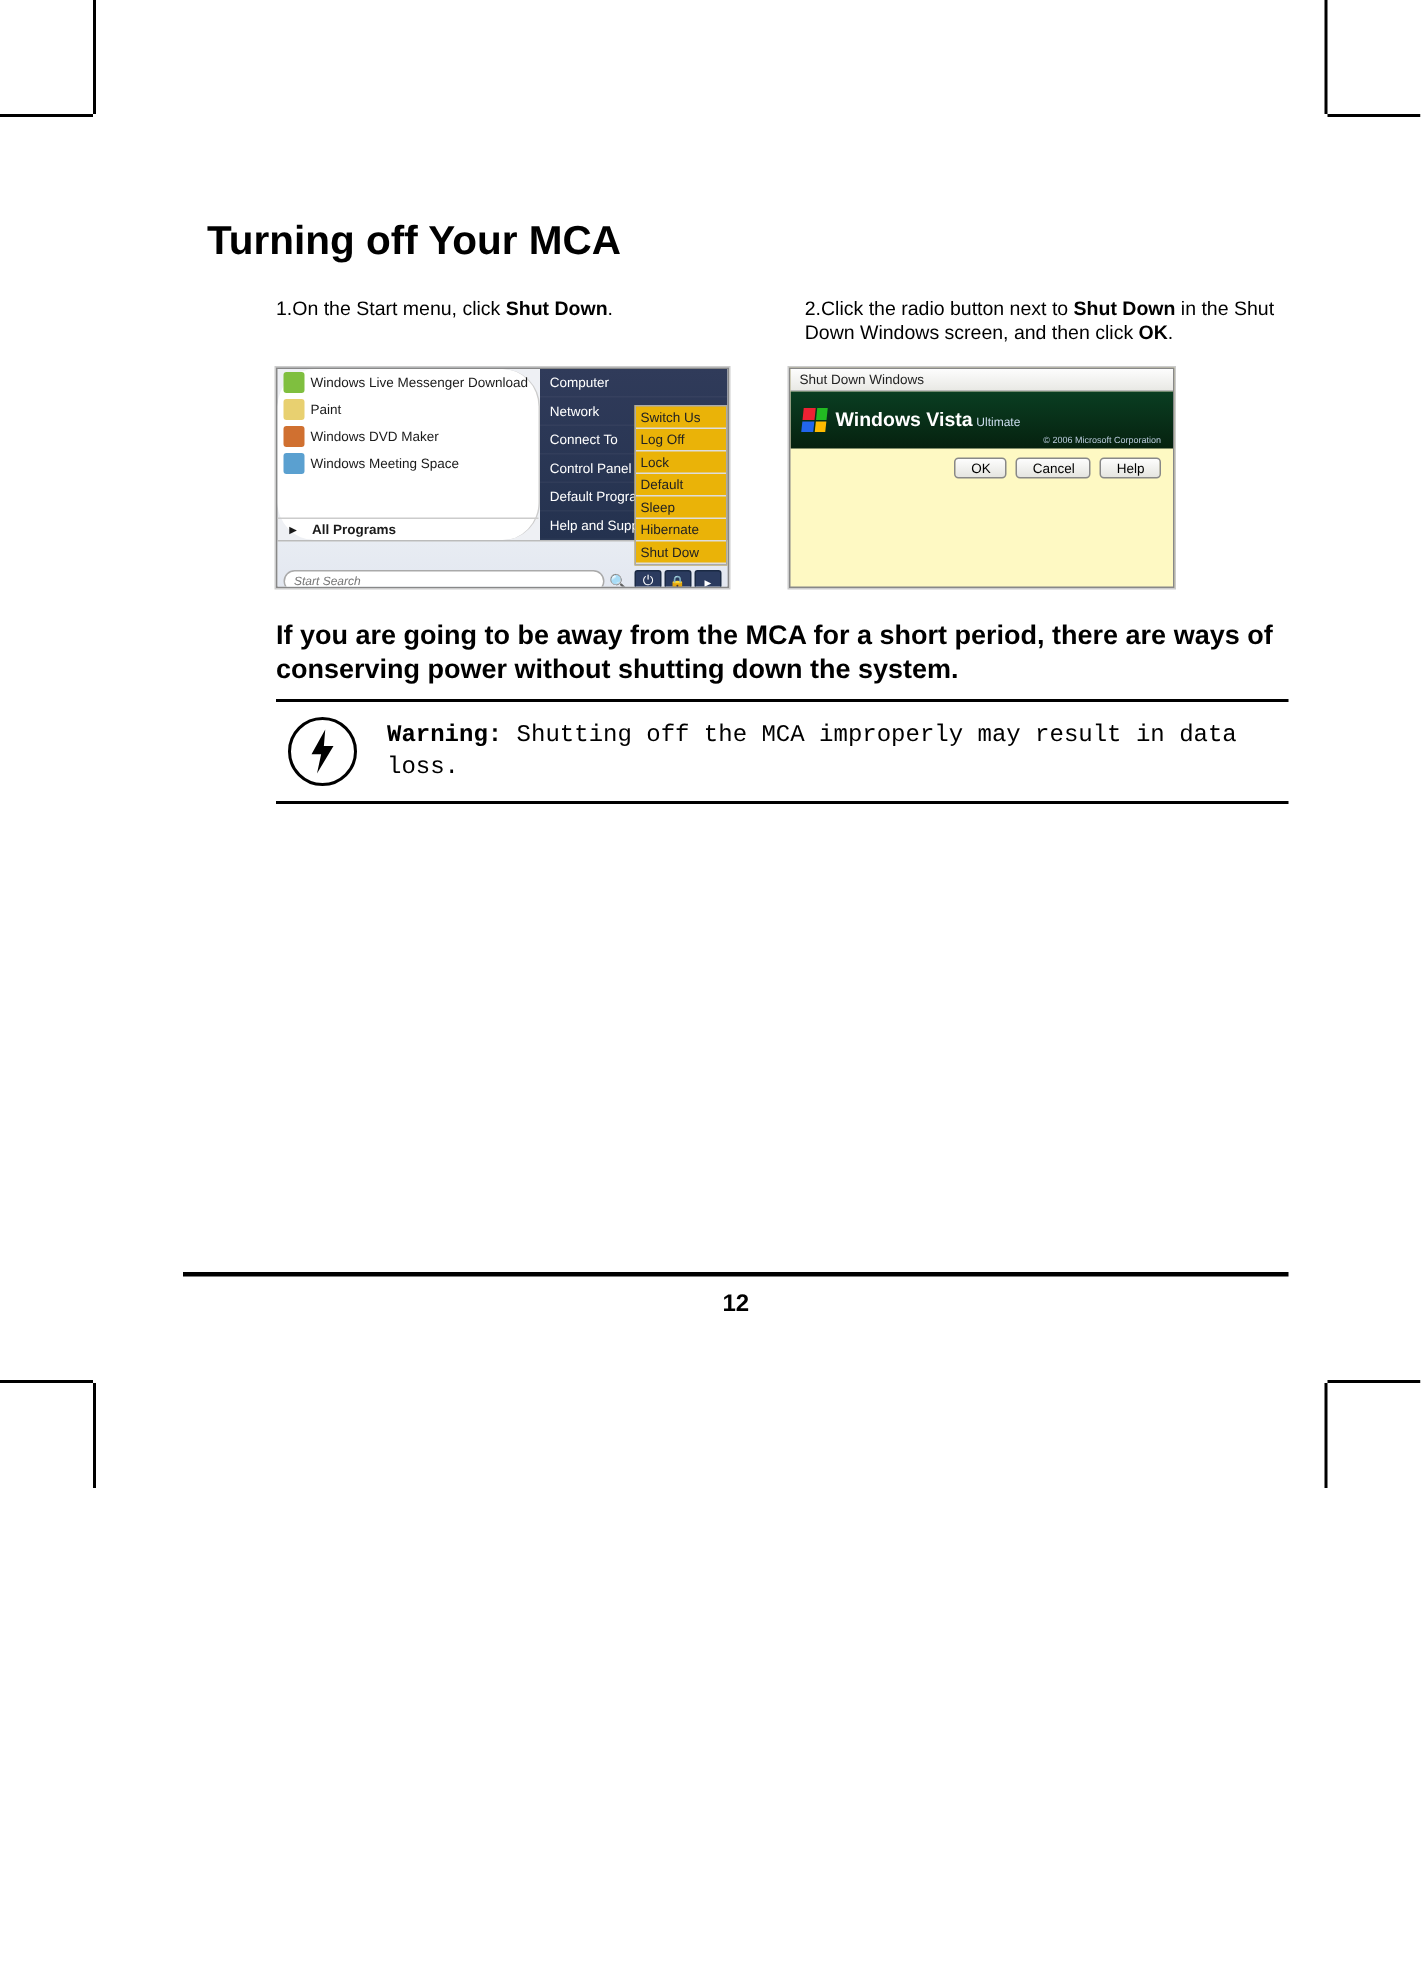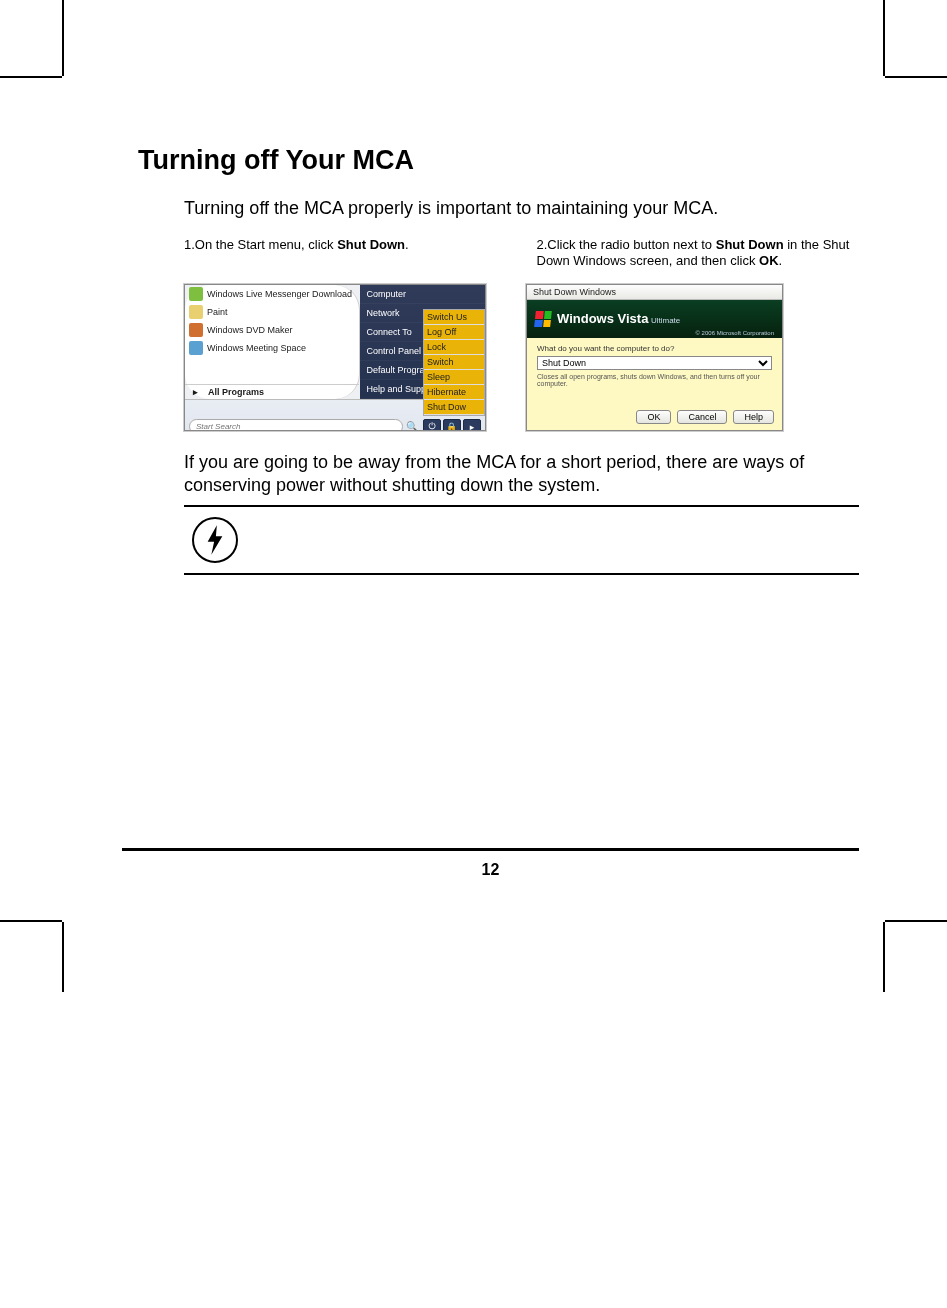--- a/index.html
+++ b/index.html
@@ -65,21 +65,21 @@
   .flag span:nth-child(1){background:#e23;} .flag span:nth-child(2){background:#2b2;}
   .flag span:nth-child(3){background:#26e;} .flag span:nth-child(4){background:#fb0;}
   .sd-brand b{font-size:13px;}
   .sd-brand small{font-size:8px;color:#cde;}
   .sd-copy{text-align:right;font-size:6px;color:#bcd;flex:1;align-self:flex-end;padding-bottom:2px;}
   .sd-body{flex:1;padding:6px 10px;font-size:8px;color:#333;}
   .sd-body select{width:100%;font-size:9px;margin:3px 0;border:1px solid #888;background:#fff;}
   .sd-btns{display:flex;justify-content:flex-end;gap:6px;padding:6px 8px;}
   .sd-btns button{font-size:9px;padding:1px 10px;border:1px solid #888;background:linear-gradient(#fdfdfd,#e5e5e0);border-radius:3px;}
 
-  .after{font-size:18px;padding-left:46px;line-height:1.3;margin:10px 0 8px 0;}
+  .after{font-size:18px;padding-left:46px;line-height:1.3;margin:10px 0 8px 0;font-weight:bold;}
 
   .warnbox{margin-left:46px;border-top:2px solid #000;border-bottom:2px solid #000;padding:10px 8px;display:flex;gap:20px;align-items:center;}
   .bolt{width:42px;height:42px;border:2.5px solid #000;border-radius:50%;display:flex;align-items:center;justify-content:center;flex:0 0 auto;}
   .bolt svg{width:22px;height:30px;}
   .warntxt{font-family:"Courier New",monospace;font-size:16px;line-height:1.35;}
   .warntxt b{font-family:"Courier New",monospace;}
 
   .footer{
     position:absolute;
     left:122px;right:88px;bottom:113px;
@@ -99,21 +99,20 @@
   <div class="crop top-v"></div>
   <div class="crop top-h2"></div>
   <div class="crop top-v2"></div>
   <div class="crop bot-h"></div>
   <div class="crop bot-v"></div>
   <div class="crop bot-h2"></div>
   <div class="crop bot-v2"></div>
 
   <div class="content">
     <h1>Turning off Your MCA</h1>
-    <p class="intro">Turning off the MCA properly is important to maintaining your MCA.</p>
 
     <div class="steps">
       <div class="step">
         <span class="step-num">1.</span><span>On the Start menu, click </span><span class="b">Shut Down</span><span>.</span>
       </div>
       <div class="step">
         <span class="step-num">2.</span><span>Click the radio button next to </span><span class="b">Shut Down</span><span> in the Shut Down Windows screen, and then click </span><span class="b">OK</span><span>.</span>
       </div>
     </div>
 
@@ -146,21 +145,21 @@
             <a>Network</a>
             <a>Connect To</a>
             <a>Control Panel</a>
             <a>Default Programs</a>
             <a>Help and Support</a>
           </div>
           <div class="sm-fly">
             <div>Switch Us</div>
             <div>Log Off</div>
             <div>Lock</div>
-            <div>Switch</div>
+            <div>Default</div>
             <div>Sleep</div>
             <div>Hibernate</div>
             <div>Shut Dow</div>
           </div>
         </div>
         <div class="sm-search">
           <input placeholder="Start Search" style="">
           <span class="mag">🔍</span>
           <div class="sm-pwr">
             <span>⏻</span>
@@ -181,40 +180,36 @@
         <div class="sd-brand">
           <div class="flag">
               <span></span>
               <span></span>
               <span></span>
               <span></span>
             </div>
           <div><b>Windows Vista</b> <small>Ultimate</small></div>
           <div class="sd-copy">© 2006 Microsoft Corporation</div>
         </div>
-        <div class="sd-body">
-          <div>What do you want the computer to do?</div>
-          <select>
-            <option>Shut Down</option>
-          </select>
-          <div style="font-size:7px;color:#555;">Closes all open programs, shuts down Windows, and then turns off your computer.</div>
-        </div>
         <div class="sd-btns">
           <button>OK</button>
           <button>Cancel</button>
           <button>Help</button>
         </div>
       </div>
     </div>
 
     <p class="after">If you are going to be away from the MCA for a short period, there are ways of conserving power without shutting down the system.</p>
 
     <div class="warnbox">
       <div class="bolt">
         <svg viewBox="0 0 24 32">
             <path d="M14 0 L4 18 L11 18 L8 32 L20 12 L13 12 Z" fill="#000"></path>
           </svg>
       </div>
+      <div class="warntxt">
+        <b>Warning:</b><span> Shutting off the MCA improperly may result in data loss.</span>
+      </div>
     </div>
   </div>
 
   <div class="footer">12</div>
 </div>
 
 </body></html>

